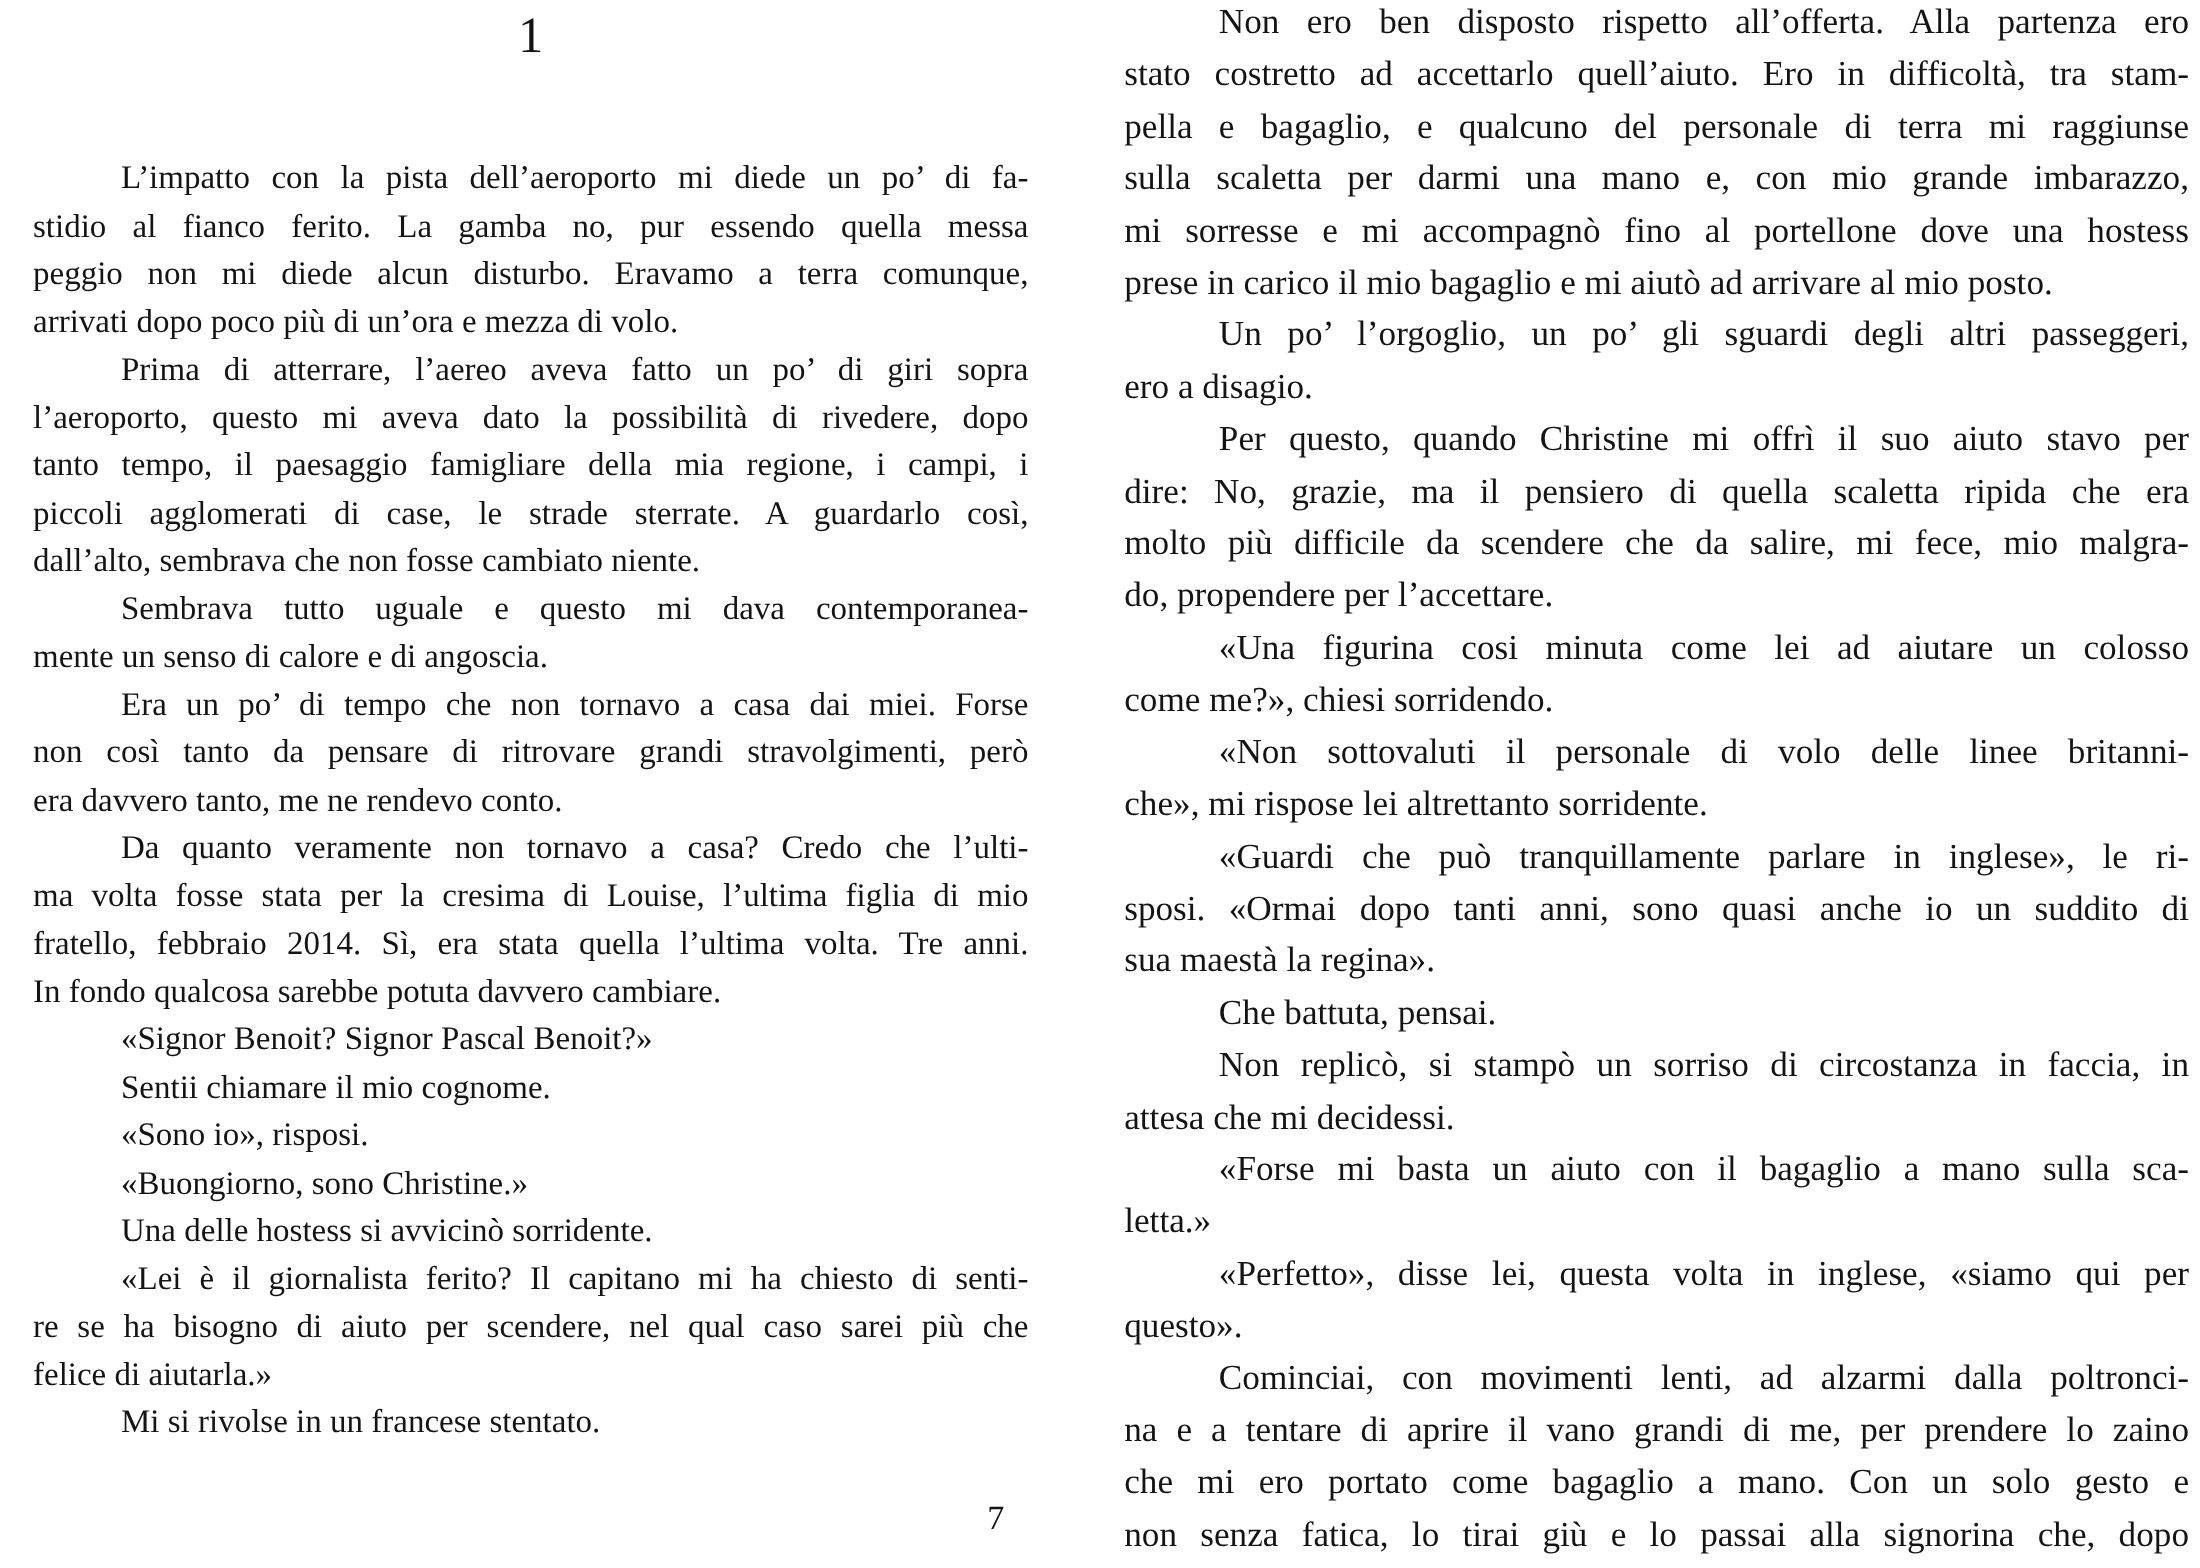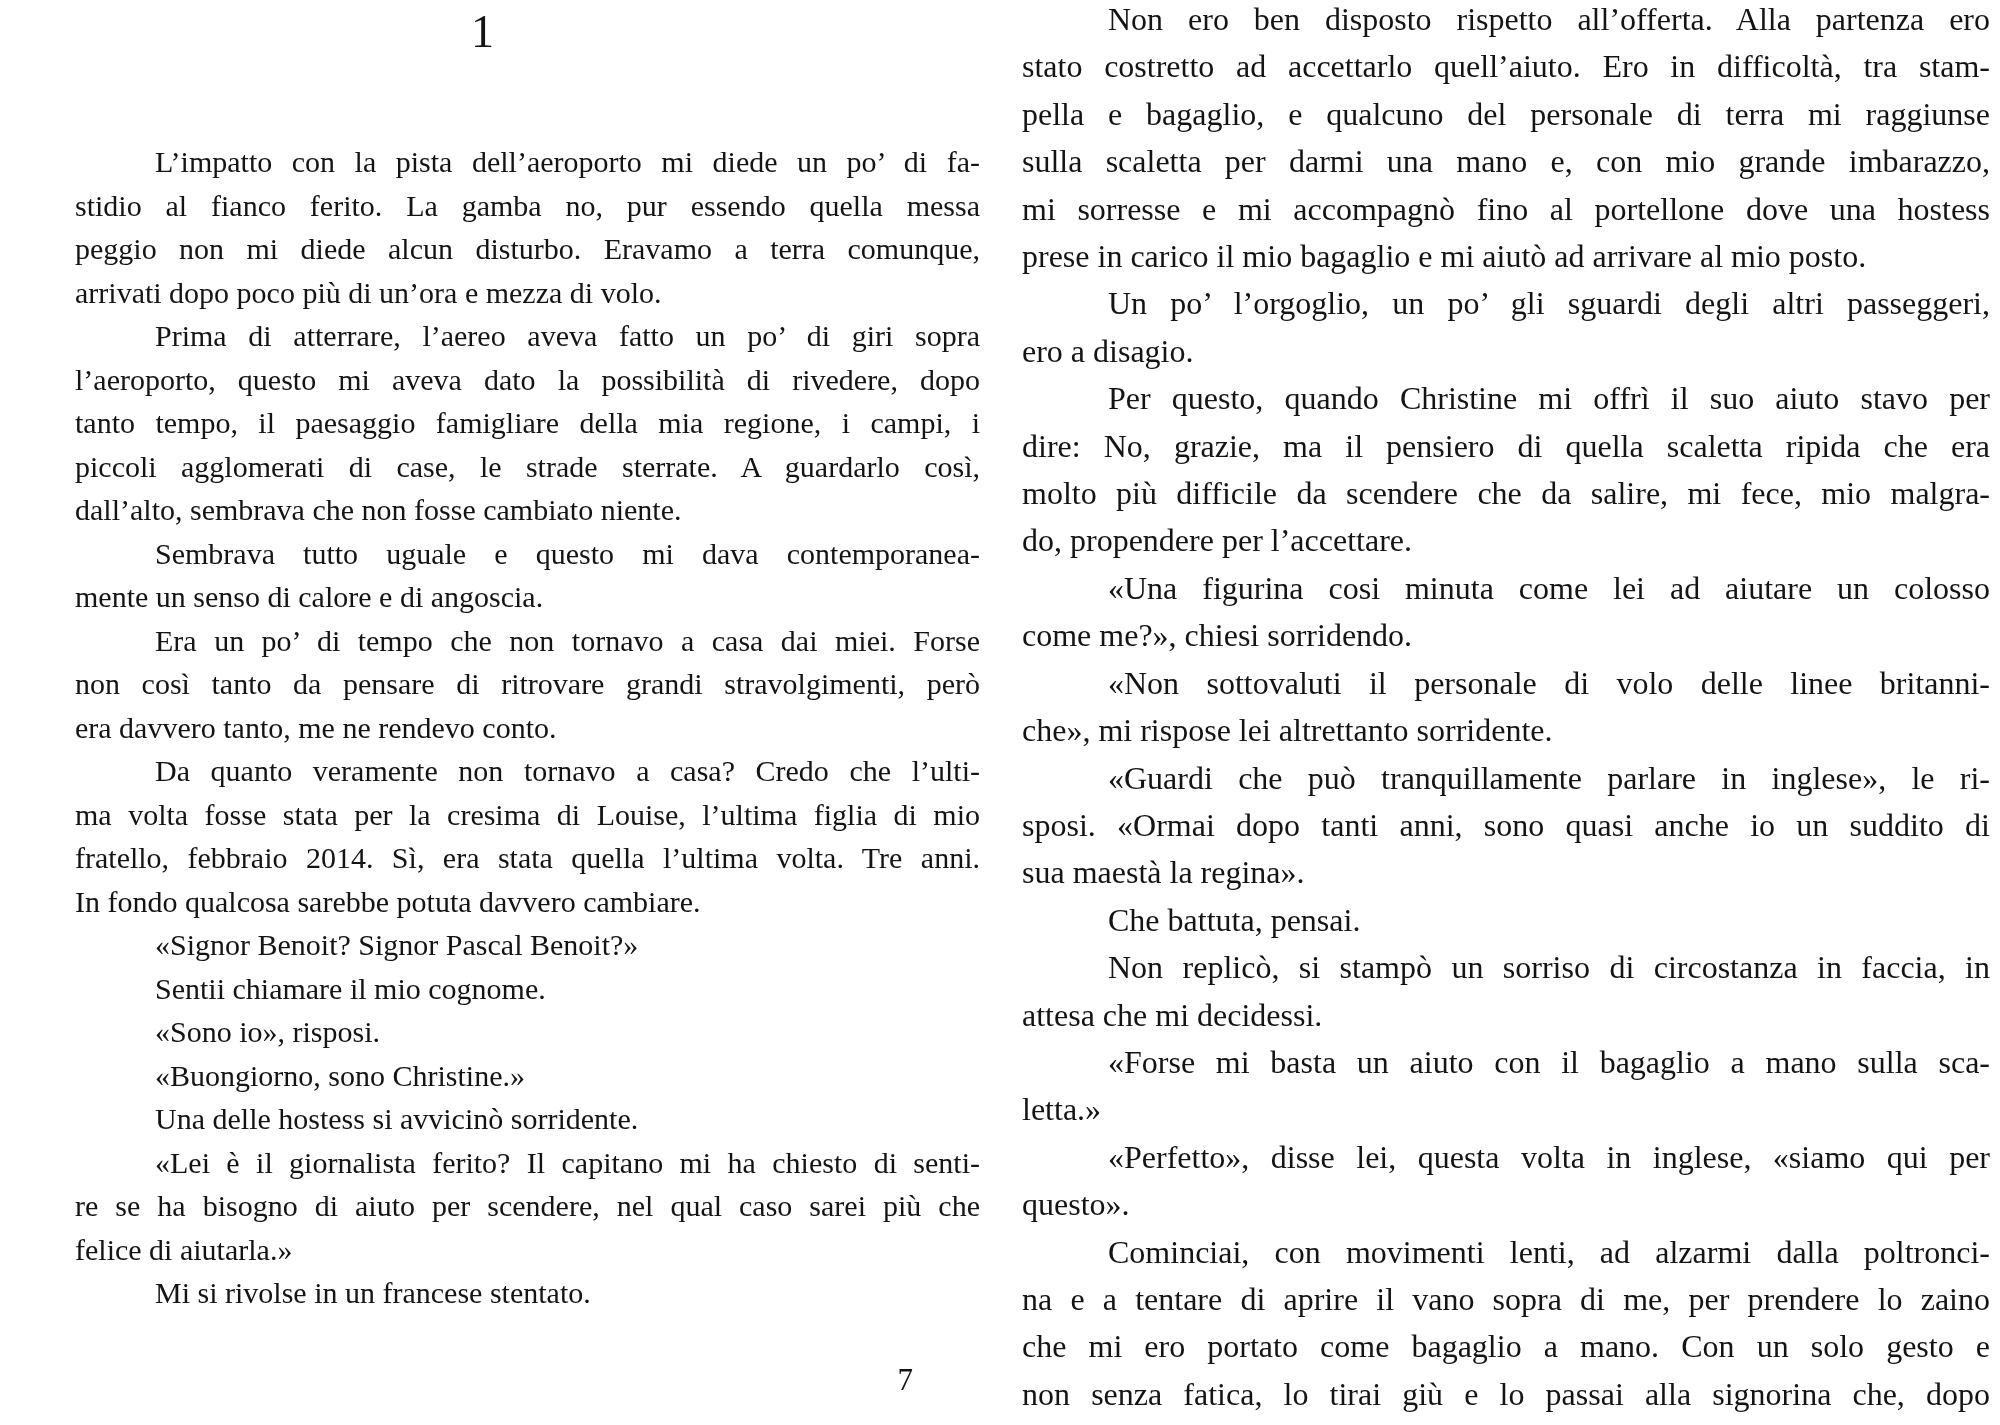--- a/index.html
+++ b/index.html
@@ -27,21 +27,20 @@
   }
   .col {
     position: absolute;
   }
   .col-left {
     left: 30px;
     top: 140px;
     width: 905px;
     font-size: 30px;
     line-height: 43.5px;
-    margin-left: 45px;
   }
   .col-right {
     left: 1022px;
     top: -4px;
     width: 968px;
     font-size: 32px;
     line-height: 47.4px;
   }
   .para { margin: 0; padding: 0; }
   .line {
@@ -170,21 +169,21 @@
       <div class="para">
         <div class="line first"><span>«Forse mi basta un aiuto con il bagaglio a mano sulla sca-</span></div>
         <div class="line last"><span>letta.»</span></div>
       </div>
       <div class="para">
         <div class="line first"><span>«Perfetto», disse lei, questa volta in inglese, «siamo qui per</span></div>
         <div class="line last"><span>questo».</span></div>
       </div>
       <div class="para">
         <div class="line first"><span>Cominciai, con movimenti lenti, ad alzarmi dalla poltronci-</span></div>
-        <div class="line"><span>na e a tentare di aprire il vano sopra di me, per prendere lo zaino</span></div>
+        <div class="line"><span>na e a tentare di aprire il vano grandi di me, per prendere lo zaino</span></div>
         <div class="line"><span>che mi ero portato come bagaglio a mano. Con un solo gesto e</span></div>
         <div class="line"><span>non senza fatica, lo tirai giù e lo passai alla signorina che, dopo</span></div>
       </div>
     </div>
 
   <div class="page-number">7</div>
 
 </div>
 
 </body></html>

